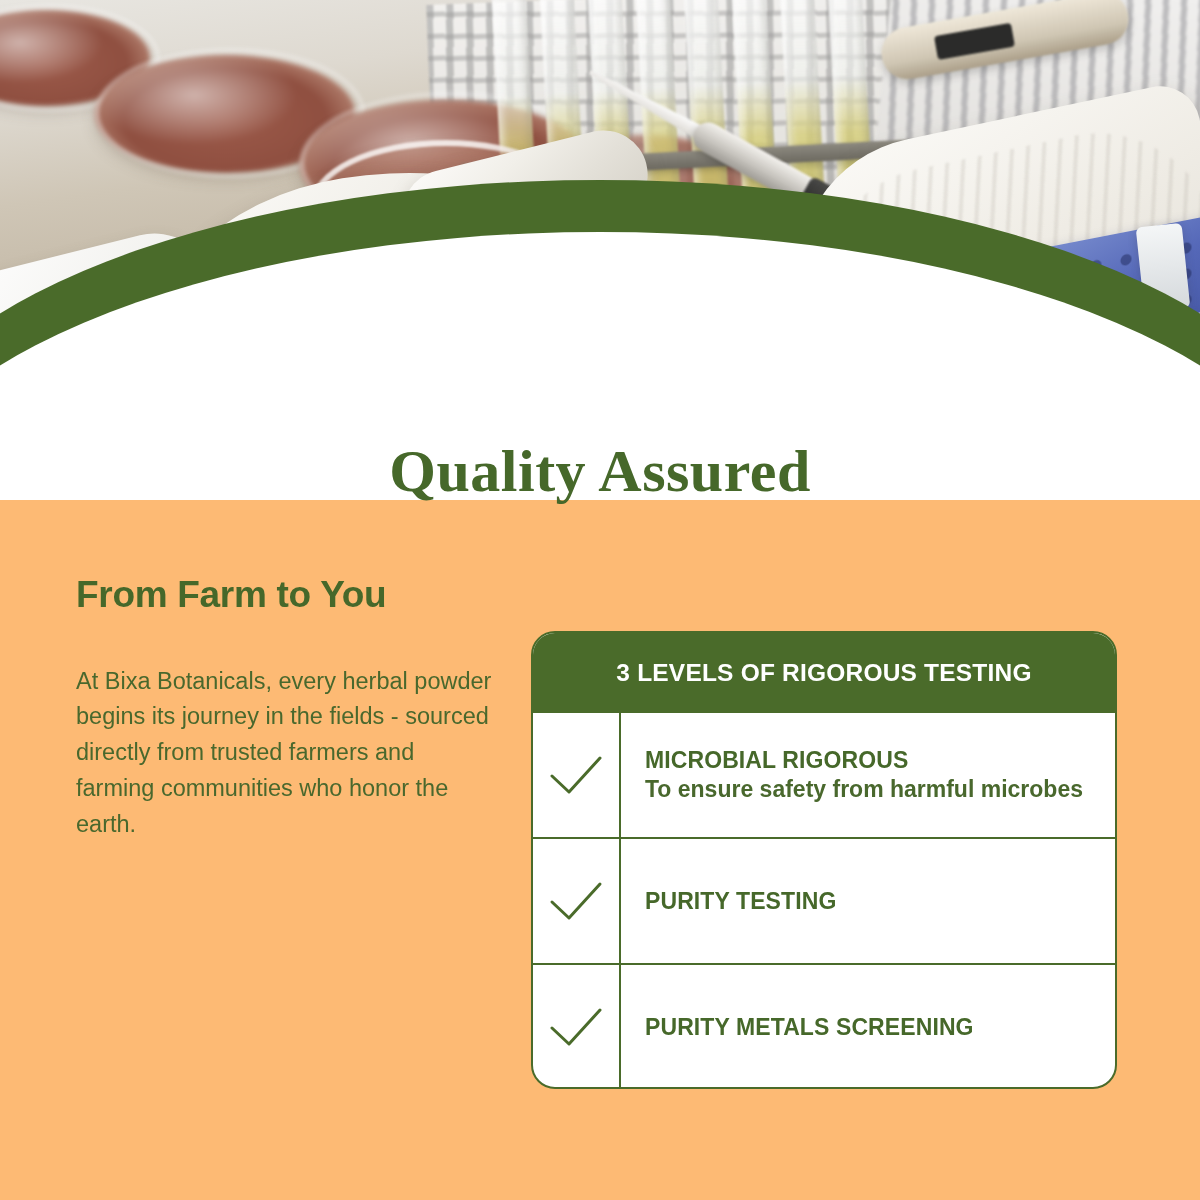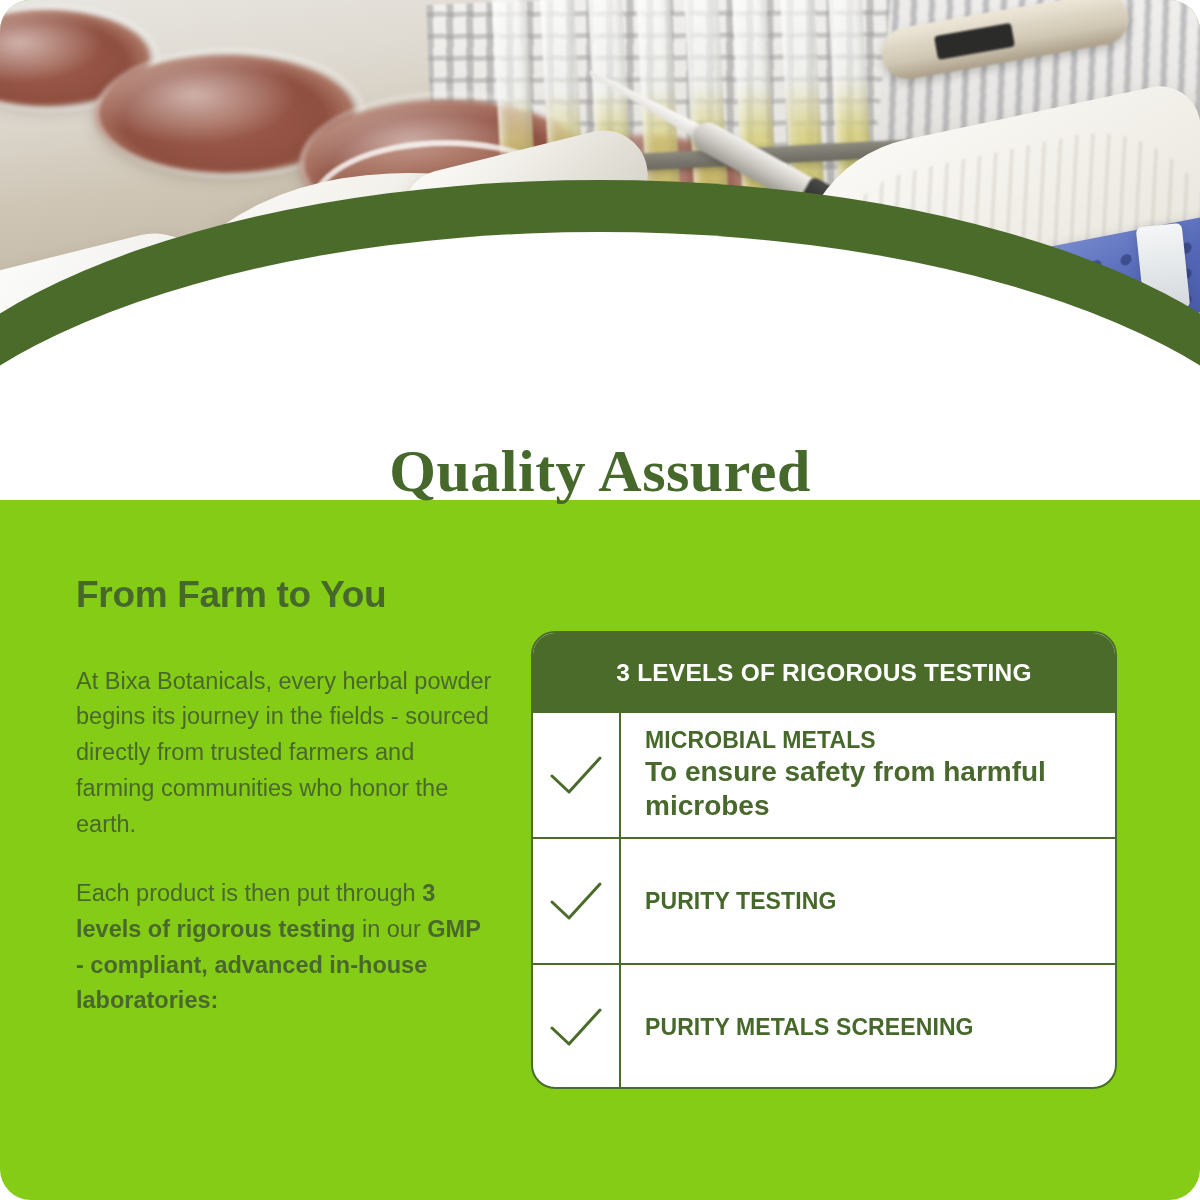--- a/index.html
+++ b/index.html
@@ -3,21 +3,21 @@
 <meta charset="utf-8">
 <style>
   html,body{margin:0;padding:0;}
   body{
     width:1200px;height:1200px;
     background:#ffffff;
     font-family:"Liberation Sans","DejaVu Sans",sans-serif;
     overflow:hidden;
     position:relative;
   }
-  .page{position:relative;width:1200px;height:1200px;overflow:hidden;background:#84cc16;border-radius:31px;}
+  .page{position:relative;width:1200px;height:1200px;overflow:hidden;background:#fdba74;}
 
   
   .hero{
     position:absolute;left:0;top:0;width:1200px;height:500px;overflow:hidden;
   }
   .photo{
     position:absolute;left:0;top:0;width:1200px;height:440px;overflow:hidden;
     background:#cfc6b6;
   }
   
@@ -241,21 +241,21 @@
   .row:first-child{border-top:none;}
   .row-check{
     width:88px;min-width:88px;display:flex;align-items:center;justify-content:center;
     border-right:2px solid #4a6b2a;box-sizing:border-box;
   }
   .row-txt{padding:11px 14px 10px 24px;display:flex;flex-direction:column;justify-content:center;}
   .row-title{
     font-size:23px;font-weight:700;color:#46682a;letter-spacing:.1px;line-height:1.12;
   }
   .row-desc{
-    font-size:28px;font-weight:700;color:#49682d;line-height:1.22;margin-top:1px;
+    font-size:23px;font-weight:700;color:#49682d;line-height:1.22;margin-top:1px;
   }
   .chk{display:block;}
 </style>
 </head>
 <body>
 
 <div class="page">
 
   <div class="hero">
     <div class="photo">
@@ -315,36 +315,35 @@
 
     <div class="arc-green"></div>
     <div class="arc-white"></div>
   </div>
 
   <div class="title">Quality Assured</div>
 
   <div class="left-col">
     <h2 class="h2">From Farm to You</h2>
     <p class="para">At Bixa Botanicals, every herbal powder begins its journey in the fields - sourced directly from trusted farmers and farming communities who honor the earth.</p>
-    <p class="para" id="para2"><span>Each product is then put through </span><b>3 levels of rigorous testing</b><span> in our </span><b>GMP - compliant, advanced in-house laboratories:</b></p>
   </div>
 
   <div class="card">
     <div class="card-head">
       <span class="card-head-text">3 LEVELS OF RIGOROUS TESTING</span>
     </div>
     <div class="card-body" id="card-rows">
         <div class="row">
           <div class="row-check">
             <svg class="chk" width="58" height="46" viewBox="0 0 58 46">
               <path d="M5 24 L22 40 L53 6" fill="none" stroke="#4a6b2a" stroke-width="3" stroke-linecap="round" stroke-linejoin="round"></path>
             </svg>
           </div>
           <div class="row-txt">
-            <div class="row-title">MICROBIAL METALS</div>
+            <div class="row-title">MICROBIAL RIGOROUS</div>
             <div class="row-desc">To ensure safety from harmful microbes</div>
           </div>
         </div>
         <div class="row">
           <div class="row-check">
             <svg class="chk" width="58" height="46" viewBox="0 0 58 46">
               <path d="M5 24 L22 40 L53 6" fill="none" stroke="#4a6b2a" stroke-width="3" stroke-linecap="round" stroke-linejoin="round"></path>
             </svg>
           </div>
           <div class="row-txt">

